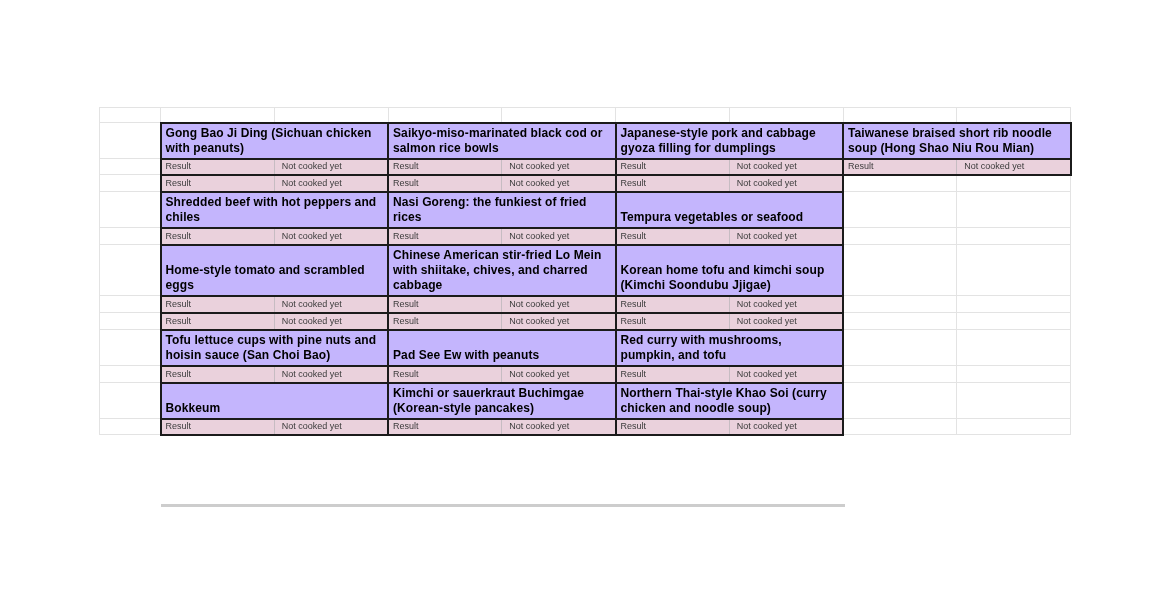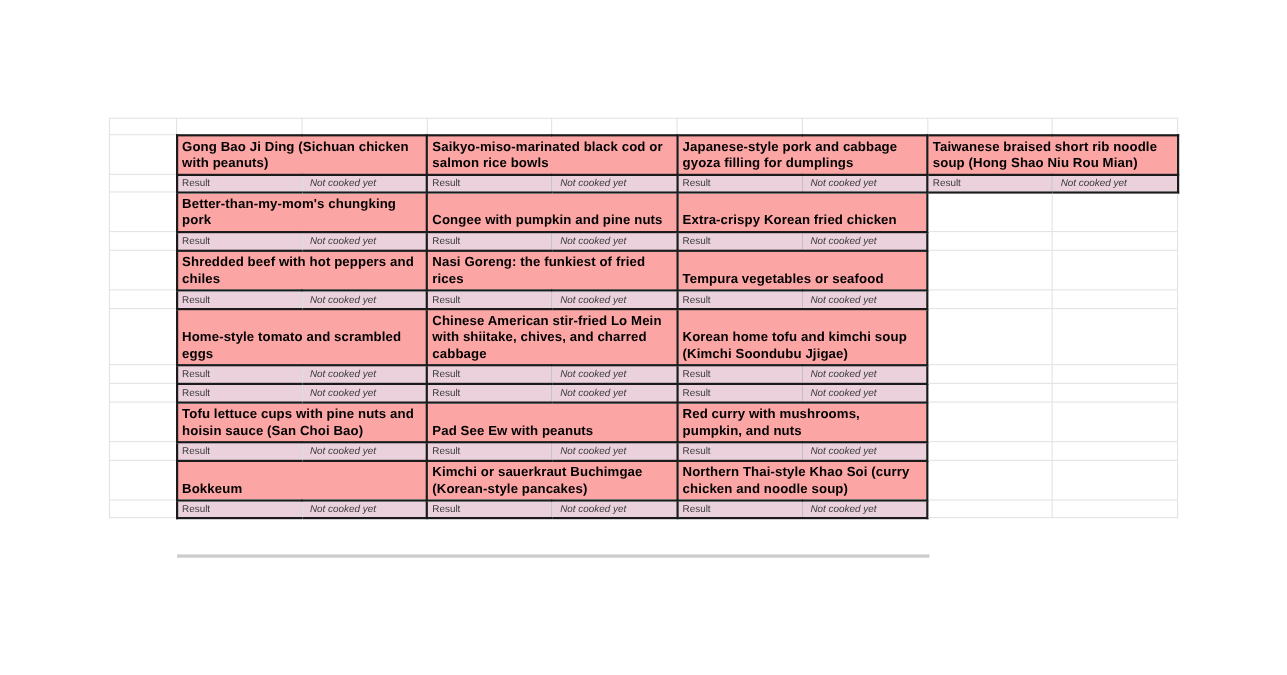--- a/index.html
+++ b/index.html
@@ -9,35 +9,35 @@
   }
   table.sheet{
     position:absolute;left:99px;top:107px;
     border-collapse:collapse;table-layout:fixed;width:971px;
   }
   td{padding:0;overflow:hidden;}
   
   td.g{border:1px solid #e3e3e3;background:#ffffff;}
   
   td.t{
-    background:#fca5a5;
+    background:#c4b5fd;
     border:2px solid #1b1b1b;
     font-weight:bold;font-size:12px;line-height:15px;color:#000;
     vertical-align:bottom;padding:2px 4px 2px 4px;
     letter-spacing:0.1px;
   }
   
   td.rl,td.rr{
     background:#ead1dc;
     border:2px solid #1b1b1b;
     font-size:9px;line-height:11px;color:#3b3b3b;
     vertical-align:middle;padding:1px 4px;
   }
   td.rl{border-right:1px solid #c6bcc2;}
-  td.rr{border-left:1px solid #c6bcc2;padding-left:7px;font-style:italic;}
+  td.rr{border-left:1px solid #c6bcc2;padding-left:7px;}
   tr.h15{height:15px}
   tr.h16{height:16px}
   tr.h17{height:17px}
   tr.h35{height:35px}
   tr.h36{height:36px}
   tr.h50{height:50px}
   .table-shadow{
     position:absolute;left:161px;top:504px;width:684px;height:3px;
     background:rgba(90,90,90,0.30);
   }
@@ -84,28 +84,20 @@
     <td class="rl">Result</td>
     <td class="rr">Not cooked yet</td>
     <td class="rl">Result</td>
     <td class="rr">Not cooked yet</td>
     <td class="rl">Result</td>
     <td class="rr">Not cooked yet</td>
     <td class="rl">Result</td>
     <td class="rr">Not cooked yet</td>
   </tr>
 
-  <tr class="h36">
-    <td class="g"></td>
-    <td class="t" colspan="2">Better-than-my-mom's chungking pork</td>
-    <td class="t" colspan="2">Congee with pumpkin and pine nuts</td>
-    <td class="t" colspan="2">Extra-crispy Korean fried chicken</td>
-    <td class="g"></td>
-    <td class="g"></td>
-  </tr>
 
   <tr class="h17">
     <td class="g"></td>
     <td class="rl">Result</td>
     <td class="rr">Not cooked yet</td>
     <td class="rl">Result</td>
     <td class="rr">Not cooked yet</td>
     <td class="rl">Result</td>
     <td class="rr">Not cooked yet</td>
     <td class="g"></td>
@@ -164,21 +156,21 @@
     <td class="rl">Result</td>
     <td class="rr">Not cooked yet</td>
     <td class="g"></td>
     <td class="g"></td>
   </tr>
 
   <tr class="h35">
     <td class="g"></td>
     <td class="t" colspan="2">Tofu lettuce cups with pine nuts and hoisin sauce (San Choi Bao)</td>
     <td class="t" colspan="2">Pad See Ew with peanuts</td>
-    <td class="t" colspan="2">Red curry with mushrooms, pumpkin, and nuts</td>
+    <td class="t" colspan="2">Red curry with mushrooms, pumpkin, and tofu</td>
     <td class="g"></td>
     <td class="g"></td>
   </tr>
 
   <tr class="h17">
     <td class="g"></td>
     <td class="rl">Result</td>
     <td class="rr">Not cooked yet</td>
     <td class="rl">Result</td>
     <td class="rr">Not cooked yet</td>

